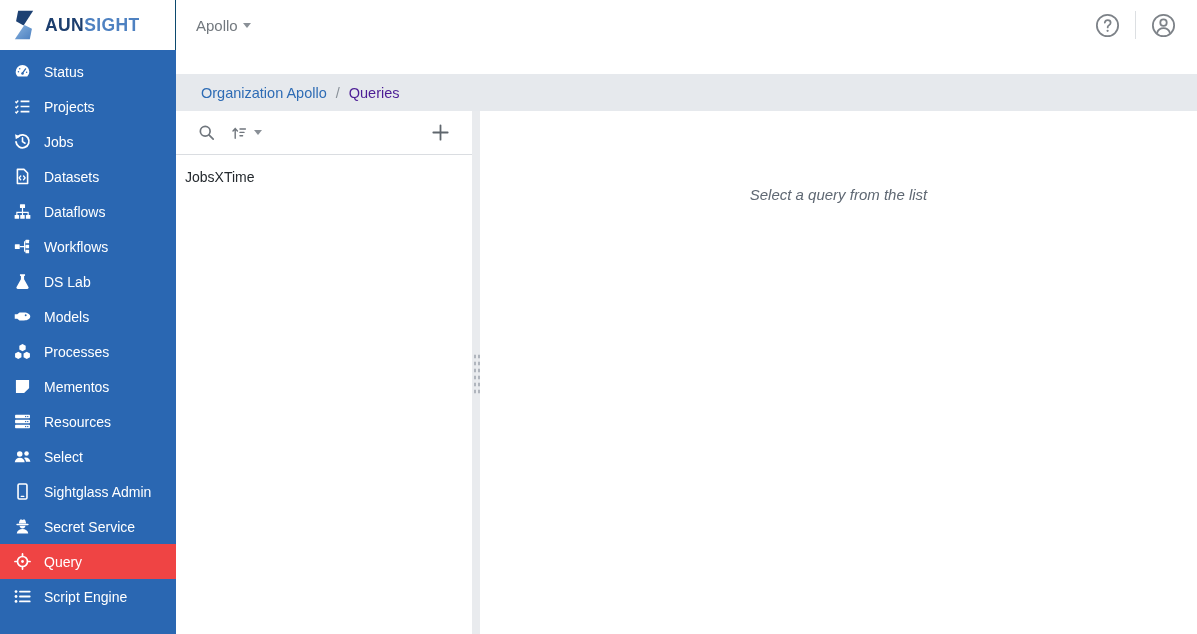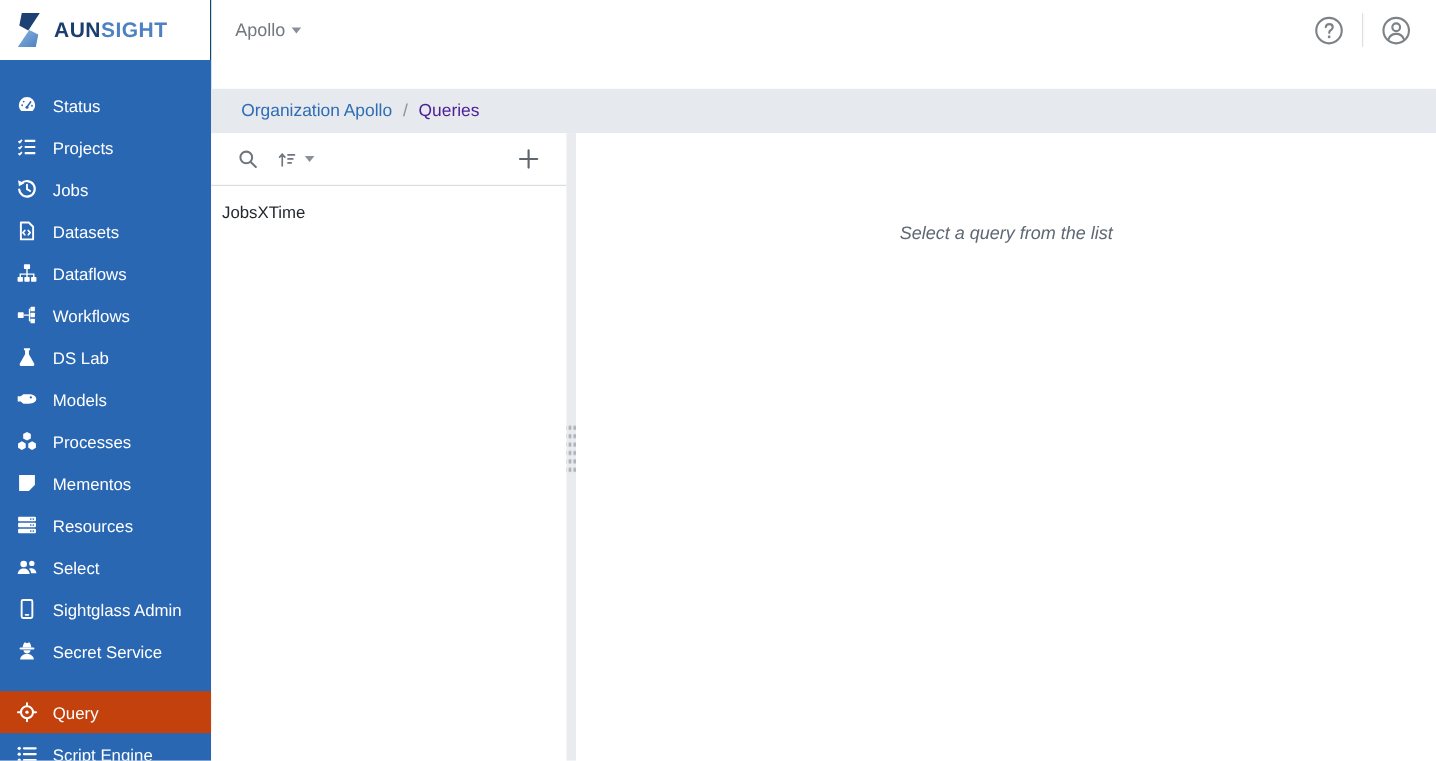--- a/index.html
+++ b/index.html
@@ -18,23 +18,23 @@
   .caret-down { width:0; height:0; border-left:4.5px solid transparent; border-right:4.5px solid transparent; border-top:5px solid #8a9097; }
   .topbar-spacer { flex:1; }
   .topbar-right { display:flex; align-items:center; gap:15px; padding-right:21px; color:#7d8288; }
   .icon-btn { display:flex; align-items:center; justify-content:center; cursor:pointer; color:#7d8288; background:none; border:none; }
   .tb-divider { width:1px; height:28px; background:#dcdfe2; }
 
   
   .body-row { flex:1; display:flex; min-height:0; }
 
   
-  .sidebar { width:176px; flex:0 0 176px; background:#2a67b2; padding-top:20px; color:#fff; }
+  .sidebar { width:176px; flex:0 0 176px; background:#2a67b2; padding-top:4px; color:#fff; }
   .nav-item { height:35px; display:flex; align-items:center; padding-left:13px; cursor:pointer; }
-  .nav-item.selected { background:#c2410c;margin-top:16px; }
+  .nav-item.selected { background:#ef4444; }
   .nav-icon { width:18px; height:17px; display:flex; align-items:center; justify-content:center; color:#fff; flex:0 0 18px; }
   .nav-label { margin-left:13px; font-size:14px; font-weight:500; color:#fff; white-space:nowrap; }
 
   
   .content-col { flex:1; display:flex; flex-direction:column; min-width:0; }
   .breadcrumb-bar { height:37px; flex:0 0 37px; background:#e6e9ed; display:flex; align-items:center; padding-left:25px; font-size:14.5px;margin-top:24px; }
   .crumb-link { color:#2e6cb5; text-decoration:none; cursor:pointer; }
   .crumb-sep { color:#8a9199; margin:0 9px; }
   .crumb-current { color:#4c1d95; }
 

